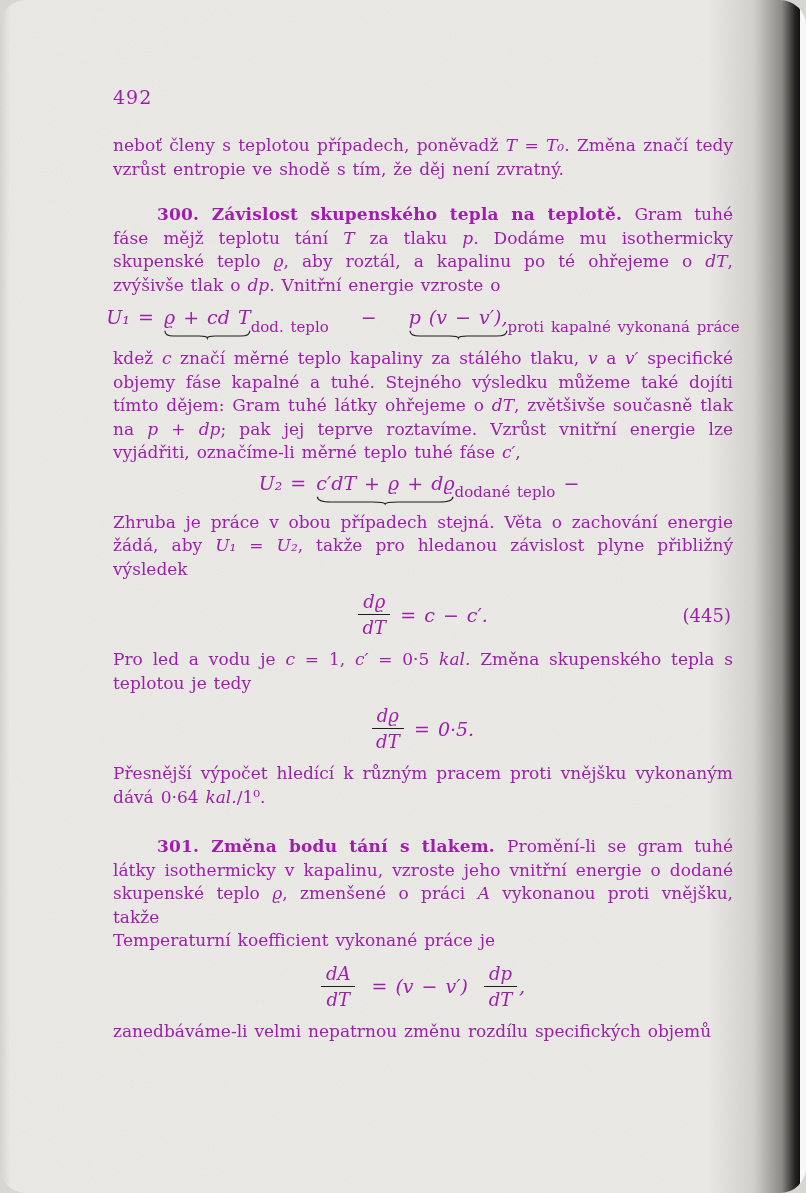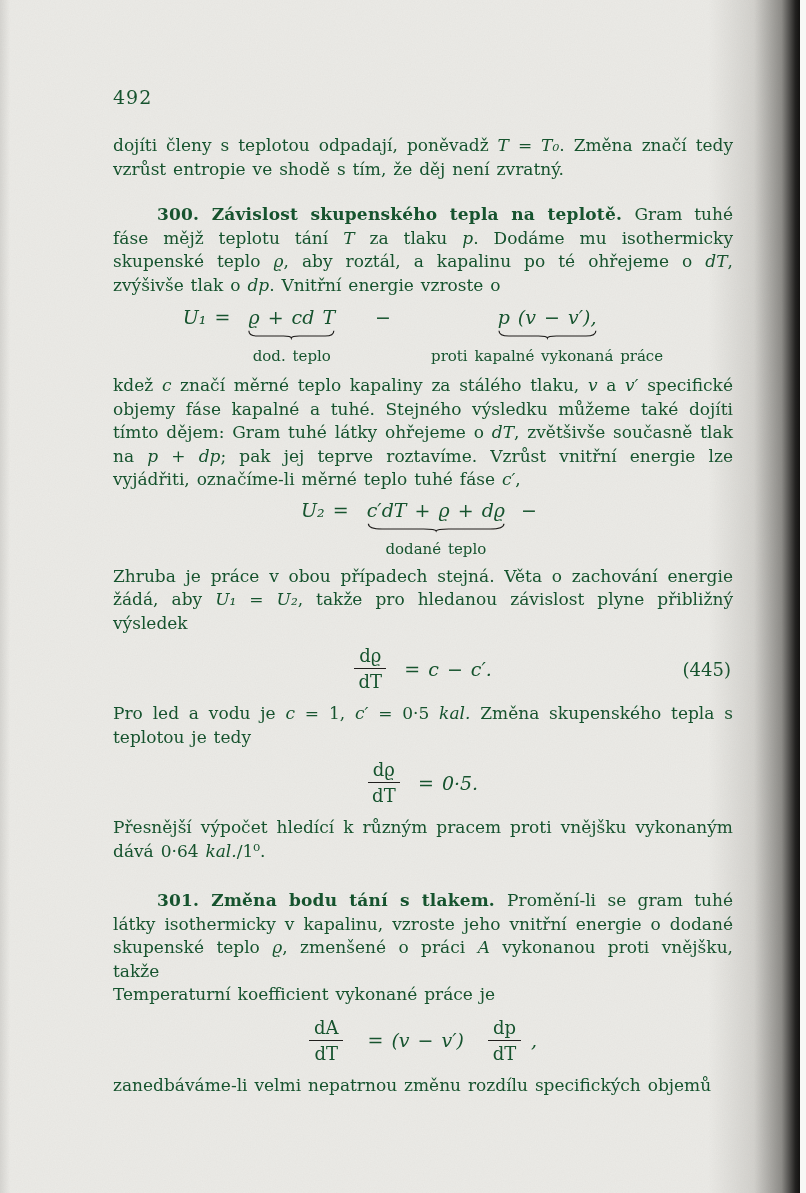--- a/index.html
+++ b/index.html
@@ -1,47 +1,47 @@
 <!DOCTYPE html>
 <html><head>
 <meta charset="utf-8">
 <style>
   html,body{margin:0;padding:0;}
   body{width:806px;height:1193px;background:#d8d6d1;font-family:"DejaVu Serif", serif;}
-  .page{position:relative;width:806px;height:1193px;background:#ecebe7;overflow:hidden;color:#14532d;}
+  .page{position:relative;width:806px;height:1193px;background:#ecebe7;overflow:hidden;color:#a21caf;border-radius:26px;}
   .content{position:absolute;left:113px;top:0;width:620px;padding-top:86px;}
   .pageno{font-size:19px;height:22px;letter-spacing:1px;}
   .para{margin:0;font-size:17px;line-height:23.5px;text-align:justify;word-spacing:1.5px;}
   .para .it{font-style:italic;}
   .para .bd{font-weight:bold;letter-spacing:0.2px;}
   .indent{text-indent:44px;}
   .p1{margin-top:26px;}
   .p2{margin-top:22px;}
   .p6{margin-top:6px;}
   .p7{margin-top:26px;}
   .p9{margin-top:8px;}
   
-  .eq{display:flex;justify-content:center;align-items:flex-start;gap:8px;}
+  .eq{display:flex;justify-content:center;align-items:flex-start;}
   .eq1{margin:9px 0;}
   .eq2{margin:7px 0;}
   .eq3{margin:10px 0;position:relative;align-items:center;}
   .eq4{margin:10px 0;align-items:center;}
   .eq5{margin:10px 0;}
   .eq6{margin:10px 0;align-items:center;}
   .mi{font-style:italic;font-size:19px;word-spacing:2px;white-space:nowrap;}
   .lhs{margin-right:10px;}
   .minus-wide{margin:0 32px;}
   .minus-tight{margin:0 8px;}
-  .tbwrap{display:flex;flex-direction:column;align-items:center;}
+  .tbwrap{display:flex;flex-direction:row;align-items:center;}
   .tb{display:inline-flex;flex-direction:column;width:max-content;}
   .tbrow{display:flex;gap:6px;align-items:flex-start;}
   svg.brace{width:100%;height:8px;display:block;margin-top:2px;overflow:visible;}
   svg.brace path{stroke:#1e1d1b;fill:none;stroke-width:1.15;vector-effect:non-scaling-stroke;}
   .blabel{font-size:15px;font-style:normal;margin-top:9px;white-space:nowrap;word-spacing:2px;}
-  .frac{display:inline-flex;flex-direction:column;align-items:center;font-size:18px;line-height:21px;}
+  .frac{display:inline-flex;flex-direction:column;align-items:center;font-style:italic;font-size:18px;line-height:21px;}
   .frac .fnum{padding:0 5px 2px;border-bottom:1.2px solid #1e1d1b;}
   .frac .fden{padding-top:2px;}
   .rhs{margin-left:10px;}
   .mid{margin:0 16px;}
   .eqnum{position:absolute;right:2px;top:50%;transform:translateY(-50%);font-size:18px;font-style:normal;}
   .e5body{font-size:19.5px;word-spacing:4px;letter-spacing:0.3px;}
   .tail{margin-left:2px;align-self:center;}
   
   .edge-left{position:absolute;left:0;top:0;width:10px;height:100%;background:linear-gradient(to right, rgba(60,58,54,0.12), rgba(60,58,54,0));pointer-events:none;}
   .edge-right{position:absolute;right:6px;top:0;width:92px;height:100%;background:linear-gradient(to right, rgba(80,76,70,0) 0%, rgba(80,76,70,0.16) 50%, rgba(48,46,42,0.5) 80%, rgba(18,17,16,0.92) 95%, #121110 100%);pointer-events:none;}
@@ -49,21 +49,21 @@
   svg.noise{position:absolute;left:0;top:0;pointer-events:none;opacity:0.5;}
 </style>
 </head>
 <body>
 
 <div class="page">
   <div class="content">
 
     <div class="pageno">492</div>
 
-    <p class="para p1"><span>dojíti členy s teplotou odpadají, poněvadž </span><span class="it">T = T₀</span><span>. Změna značí tedy vzrůst entropie ve shodě s tím, že děj není zvratný.</span></p>
+    <p class="para p1"><span>neboť členy s teplotou případech, poněvadž </span><span class="it">T = T₀</span><span>. Změna značí tedy vzrůst entropie ve shodě s tím, že děj není zvratný.</span></p>
 
     <p class="para indent p2"><span class="bd">300. Závislost skupenského tepla na teplotě. </span><span>Gram tuhé fáse mějž teplotu tání </span><span class="it">T</span><span> za tlaku </span><span class="it">p</span><span>. Dodáme mu isothermicky skupenské teplo </span><span class="it">ϱ</span><span>, aby roztál, a kapalinu po té ohřejeme o </span><span class="it">dT</span><span>, zvýšivše tlak o </span><span class="it">dp</span><span>. Vnitřní energie vzroste o</span></p>
 
     <div class="eq eq1">
       <span class="mi lhs">U₁ =</span>
       <div class="tbwrap">
         <div class="tb">
           <span class="mi">ϱ + cd T</span>
           <svg class="brace" viewBox="0 0 100 12" preserveAspectRatio="none">
               <path d="M1,1 C1,6.5 4.5,9 11,9 L41,9 C46.5,9 49.6,10 50,12 C50.4,10 53.5,9 59,9 L89,9 C95.5,9 99,6.5 99,1"></path>

